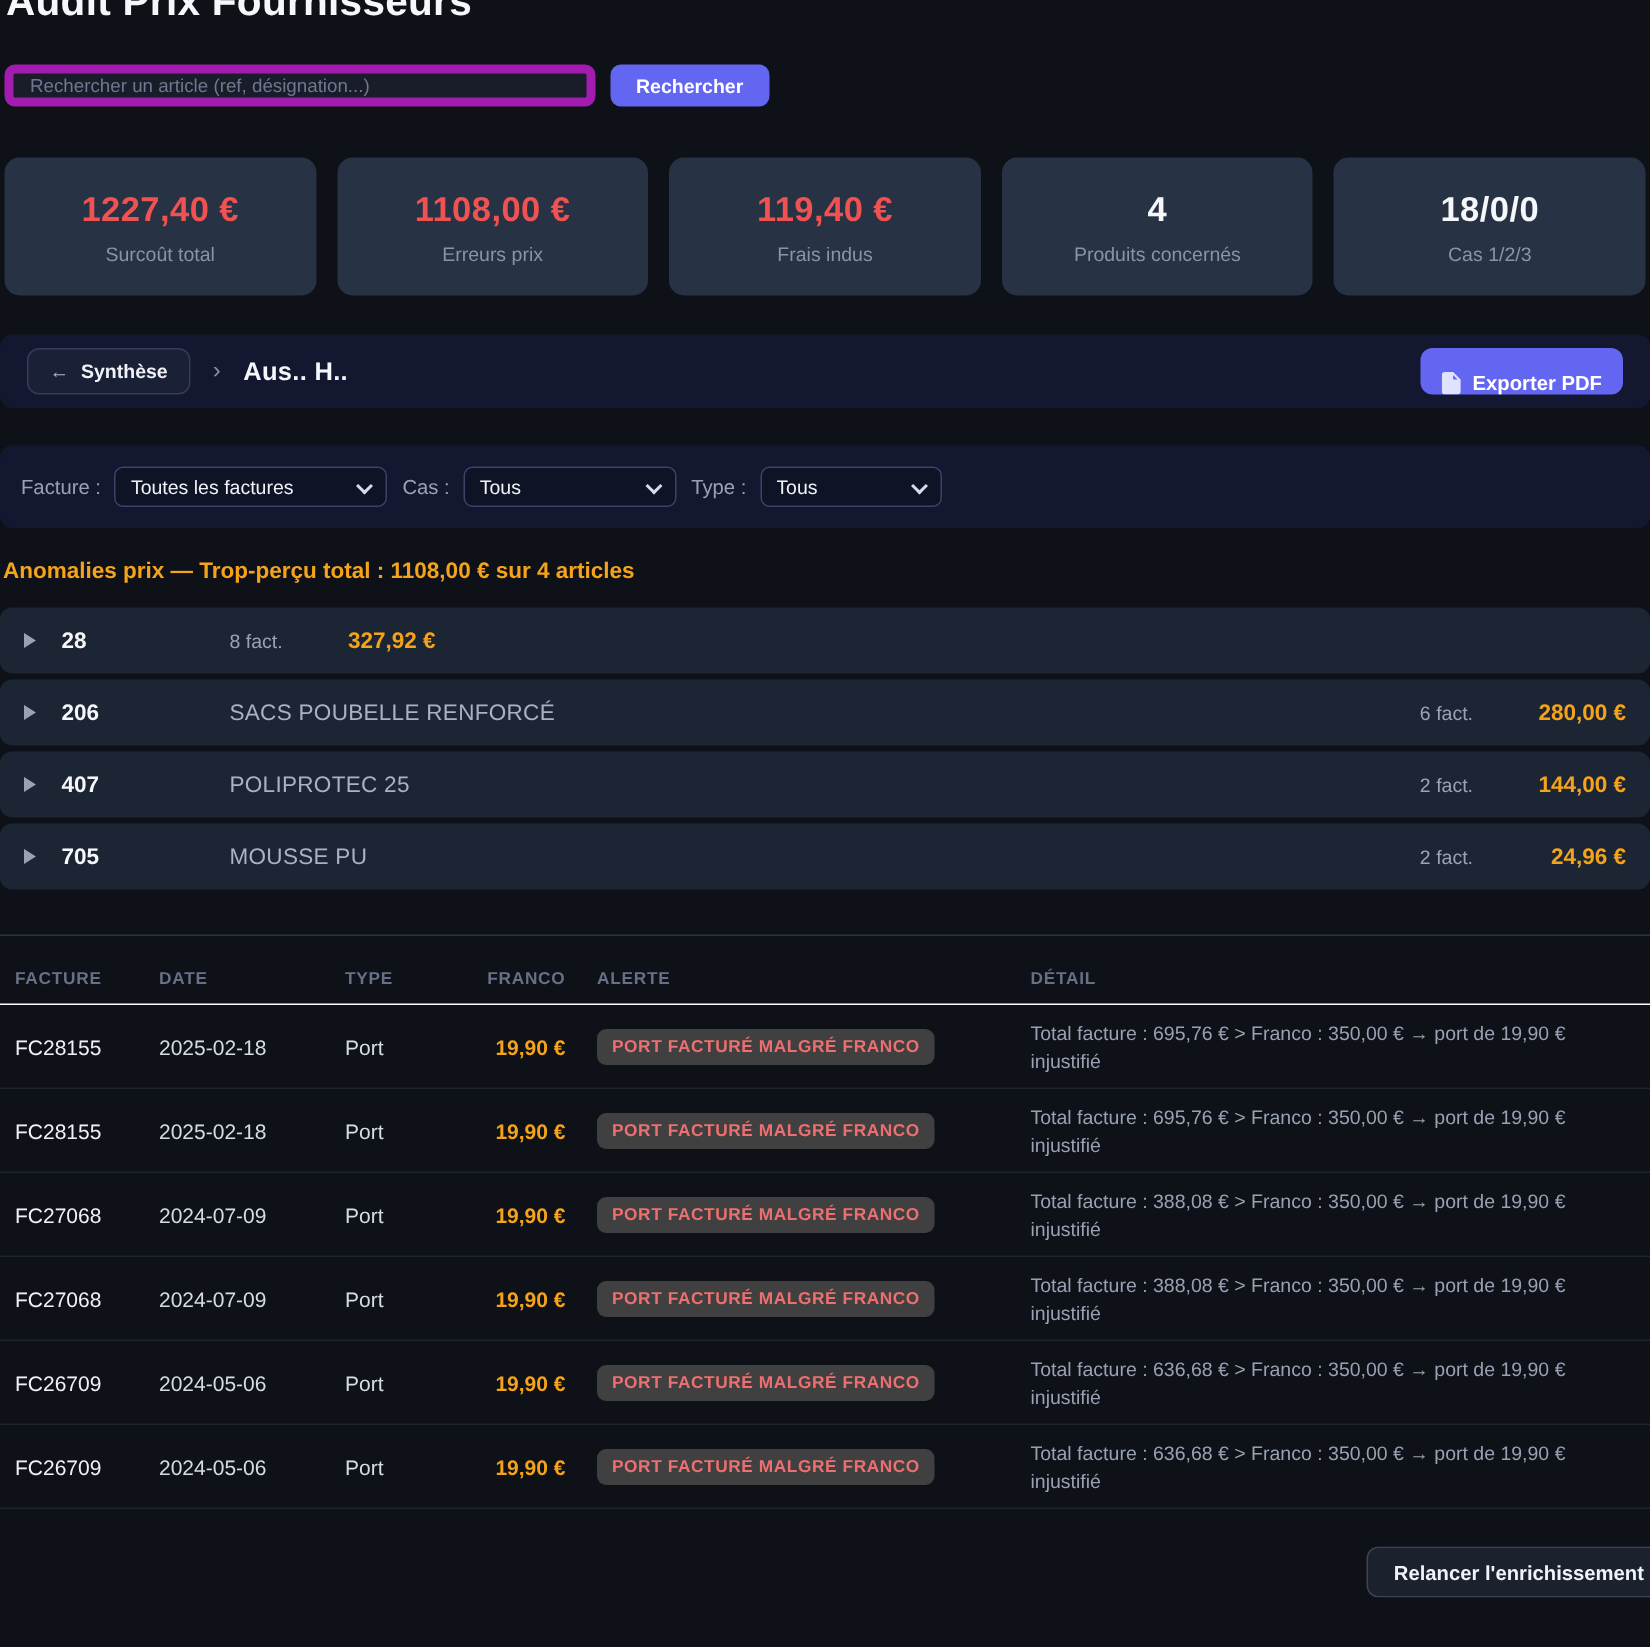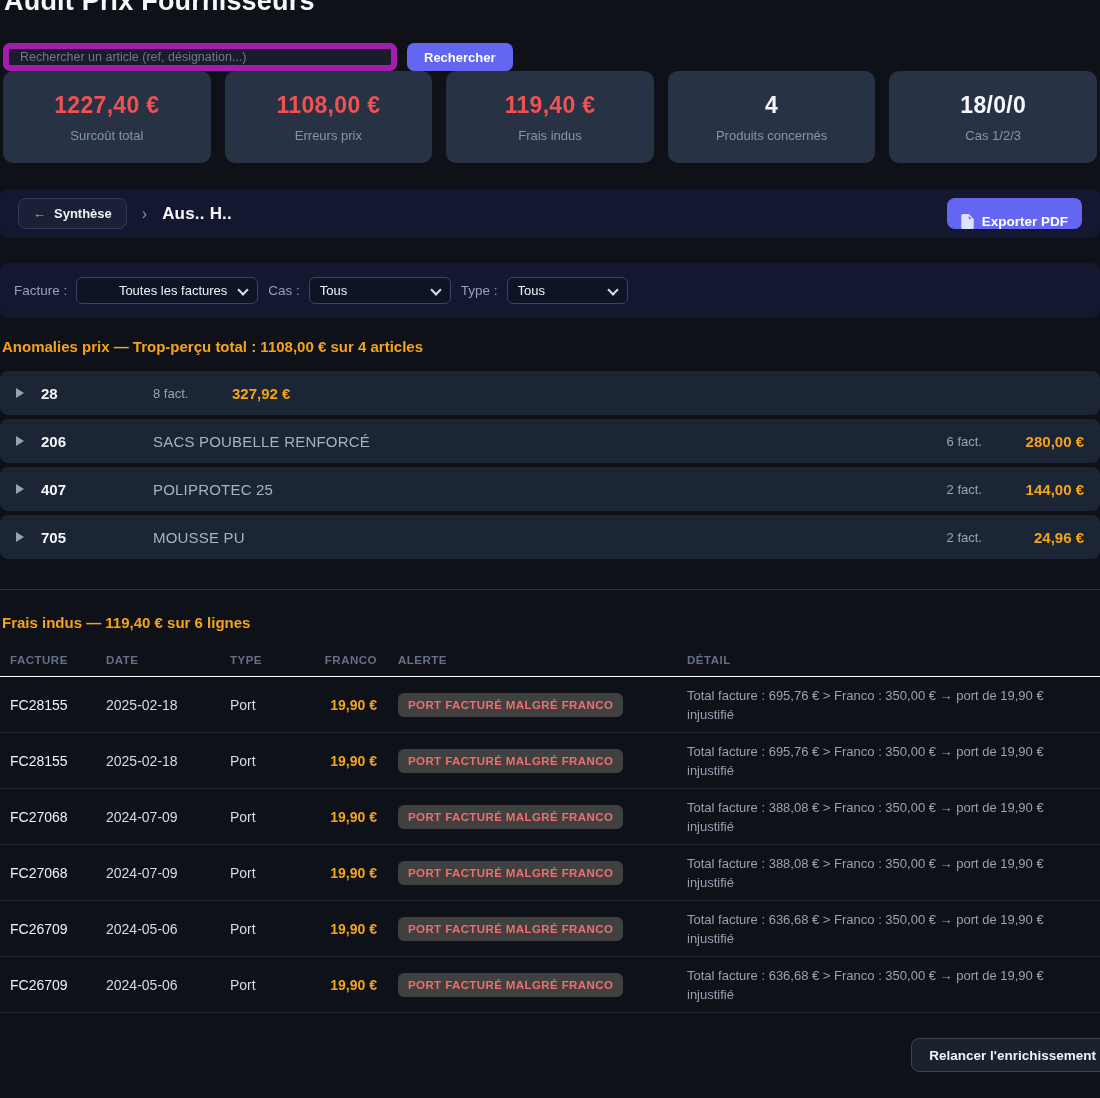--- a/index.html
+++ b/index.html
@@ -28,21 +28,21 @@
     font-family: inherit; outline: none;
   }
   .search-input::placeholder { color: #6f7890; }
   .btn-primary {
     background: #6366f1; color: #fff; border: none; border-radius: 7px;
     font-weight: bold; font-size: 13px; height: 28px; padding: 0 17px;
     cursor: pointer; font-family: inherit;
   }
 
   
-  .stats { display: grid; grid-template-columns: repeat(5, 1fr); gap: 14px; margin: 0 3px 0 3px; }
+  .stats { display: grid; grid-template-columns: repeat(5, 1fr); gap: 14px; margin: 34px 3px 0 3px; }
   .stat-card {
     background: #273244; border-radius: 10px; height: 92px;
     display: flex; flex-direction: column; align-items: center; justify-content: center; gap: 9px;
   }
   .stat-value { font-size: 23px; font-weight: bold; color: #f05252; letter-spacing: .3px; }
   .stat-card.neutral .stat-value { color: #f5f7fa; }
   .stat-label { font-size: 13px; color: #8b93a7; }
 
   
   .toolbar {
@@ -75,21 +75,21 @@
     appearance: none; -webkit-appearance: none; -moz-appearance: none;
     background: #0e1426; border: 1px solid #3b4466; color: #f0f2f7;
     border-radius: 6px; height: 27px; font-size: 13px; padding: 0 30px 0 10px;
     font-family: inherit; cursor: pointer; outline: none;
   }
   .select-wrap::after {
     content: ""; position: absolute; right: 11px; top: 9px; width: 6px; height: 6px;
     border-right: 2px solid #d7dce6; border-bottom: 2px solid #d7dce6;
     transform: rotate(45deg); pointer-events: none;
   }
-  .sel-facture { width: 182px; text-align: right; } .sel-cas { width: 142px; } .sel-type { width: 121px; }
+  .sel-facture { width: 182px; } .sel-cas { width: 142px; } .sel-type { width: 121px; }
 
   
   .section-header { color: #f5a31b; font-weight: bold; font-size: 15px; margin: 20px 0 0 2px; }
 
   
   .anomaly-rows { margin-top: 16px; display: flex; flex-direction: column; gap: 4px; }
   .anomaly-row {
     height: 44px; background: #1c2534; border-radius: 8px;
     display: flex; align-items: center; padding: 0 16px; cursor: pointer;
   }
@@ -237,21 +237,20 @@
     <div class="anomaly-row">
       <span class="tri"></span>
       <span class="a-ref">705</span>
       <span class="a-name">MOUSSE PU</span>
       <span class="a-fact">2 fact.</span>
       <span class="a-amount">24,96 €</span>
     </div>
   </div>
 
   <div class="divider"></div>
-  <div class="section-header frais-header">Frais indus — 119,40 € sur 6 lignes</div>
 
   <div class="grid-cols table-head">
     <span>FACTURE</span>
     <span>DATE</span>
     <span>TYPE</span>
     <span class="th-montant">FRANCO</span>
     <span class="th-alerte">ALERTE</span>
     <span>DÉTAIL</span>
   </div>
 

